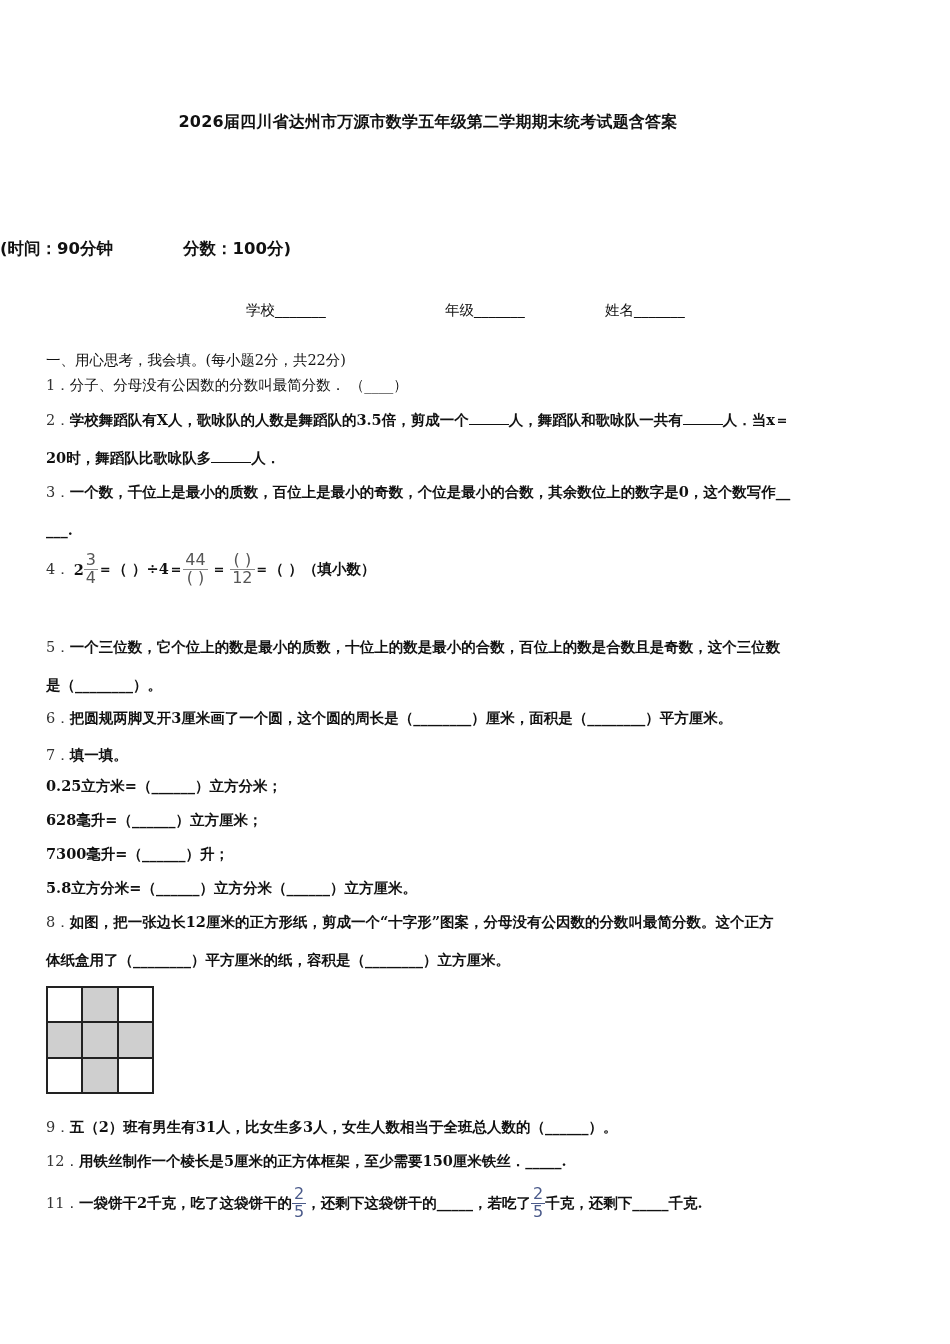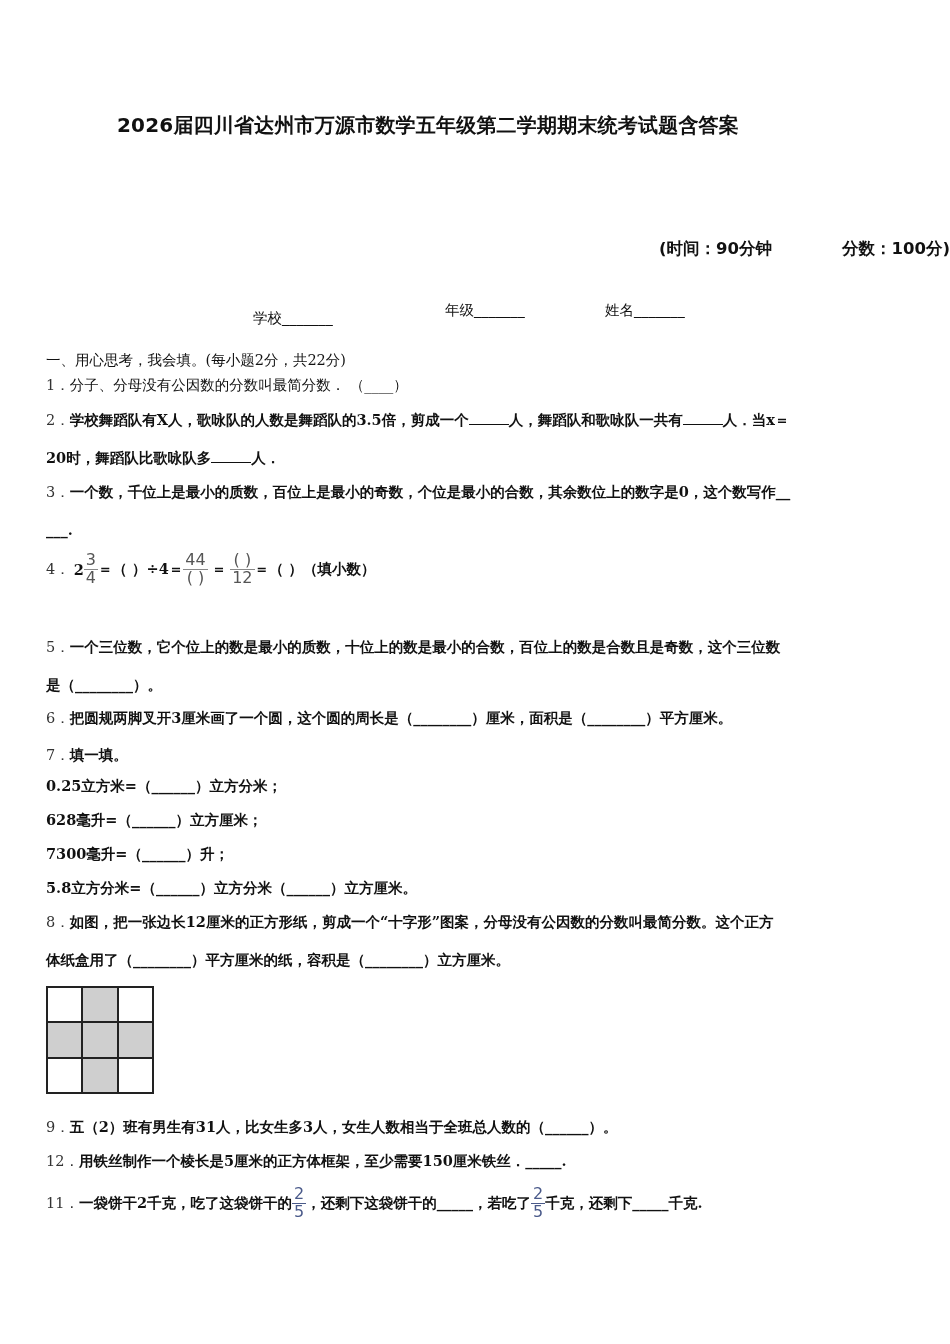--- a/index.html
+++ b/index.html
@@ -5,24 +5,24 @@
     html, body { margin: 0; padding: 0; background: #ffffff; }
     body {
       width: 950px; height: 1344px; position: relative; overflow: hidden;
       font-family: "DejaVu Serif", "Liberation Serif", serif;
       color: #111;
     }
     .abs { position: absolute; white-space: nowrap; }
     .title {
       left: 0; width: 856px; top: 112px; text-align: center;
       font-family: "DejaVu Sans", "Liberation Sans", sans-serif;
-      font-weight: bold; font-size: 20px; letter-spacing: 0.2px;
+      font-weight: bold; font-size: 16px; letter-spacing: 0.2px;
     }
     .meta {
-      left: 0; width: 950px; top: 238px; text-align: right;
+      left: 0; width: 950px; top: 238px; text-align: left;
       font-family: "DejaVu Sans", "Liberation Sans", sans-serif;
       font-weight: bold; font-size: 16.5px;
     }
     .meta .gap { display: inline-block; width: 70px; }
     .fields { top: 301px; font-size: 14.5px; font-family: "DejaVu Sans", "Liberation Sans", sans-serif; }
     .line { font-size: 14.5px; font-weight: bold; left: 46px; }
     .qnum { font-weight: normal; color: #333; }
     .blank { display: inline-block; border-bottom: 1.3px solid #111; height: 14px; vertical-align: baseline; }
     .frac {
       display: inline-block; vertical-align: middle; text-align: center;
@@ -43,21 +43,21 @@
   </style>
 </head>
 <body>
 
 <div class="abs title">2026届四川省达州市万源市数学五年级第二学期期末统考试题含答案</div>
 
 <div class="abs meta">
   <span>(时间：90分钟</span><span class="gap"></span><span>分数：100分)</span>
 </div>
 
-<div class="abs fields" style="left:253px;margin-top:8px;"><span>学校</span><span>_______</span></div>
+<div class="abs fields" style="left:246px;"><span>学校</span><span>_______</span></div>
 <div class="abs fields" style="left:445px;"><span>年级</span><span>_______</span></div>
 <div class="abs fields" style="left:605px;"><span>姓名</span><span>_______</span></div>
 
 <div class="abs line" style="top:351px; font-weight:normal;">一、用心思考，我会填。(每小题2分，共22分)</div>
 
 <div class="abs line" style="top:376px; font-weight:normal;">
   <span class="qnum">1．</span><span>分子、分母没有公因数的分数叫最简分数．</span> <span>（____）</span>
 </div>
 
 <div class="abs line" style="top:410px;">

